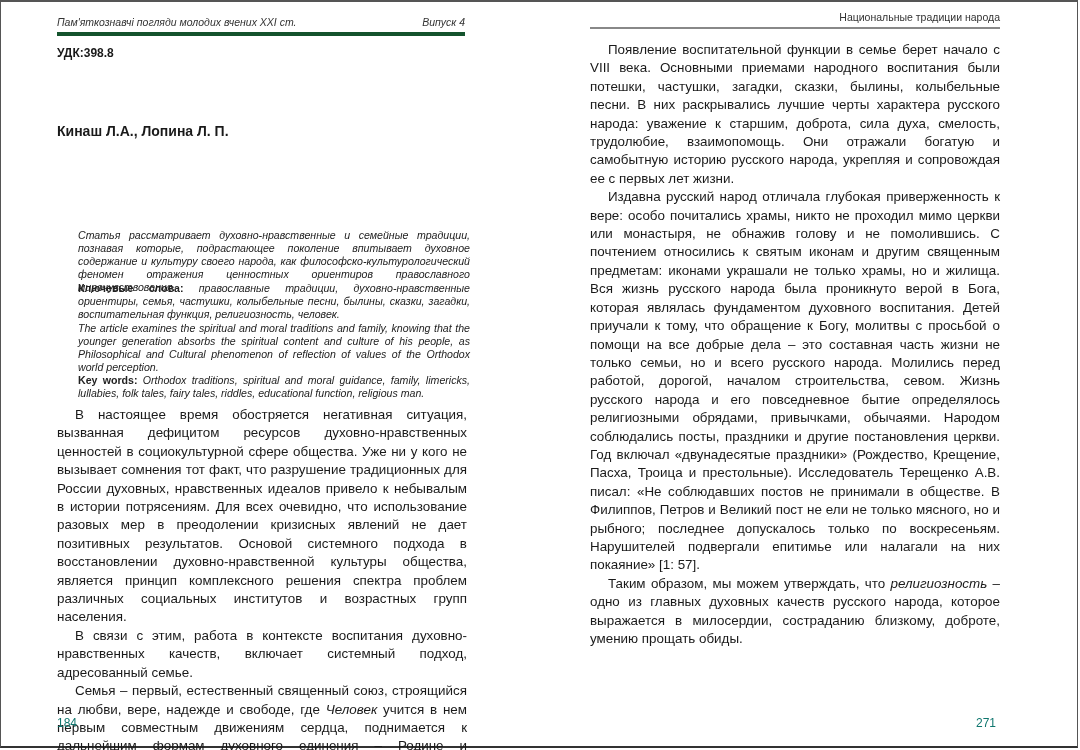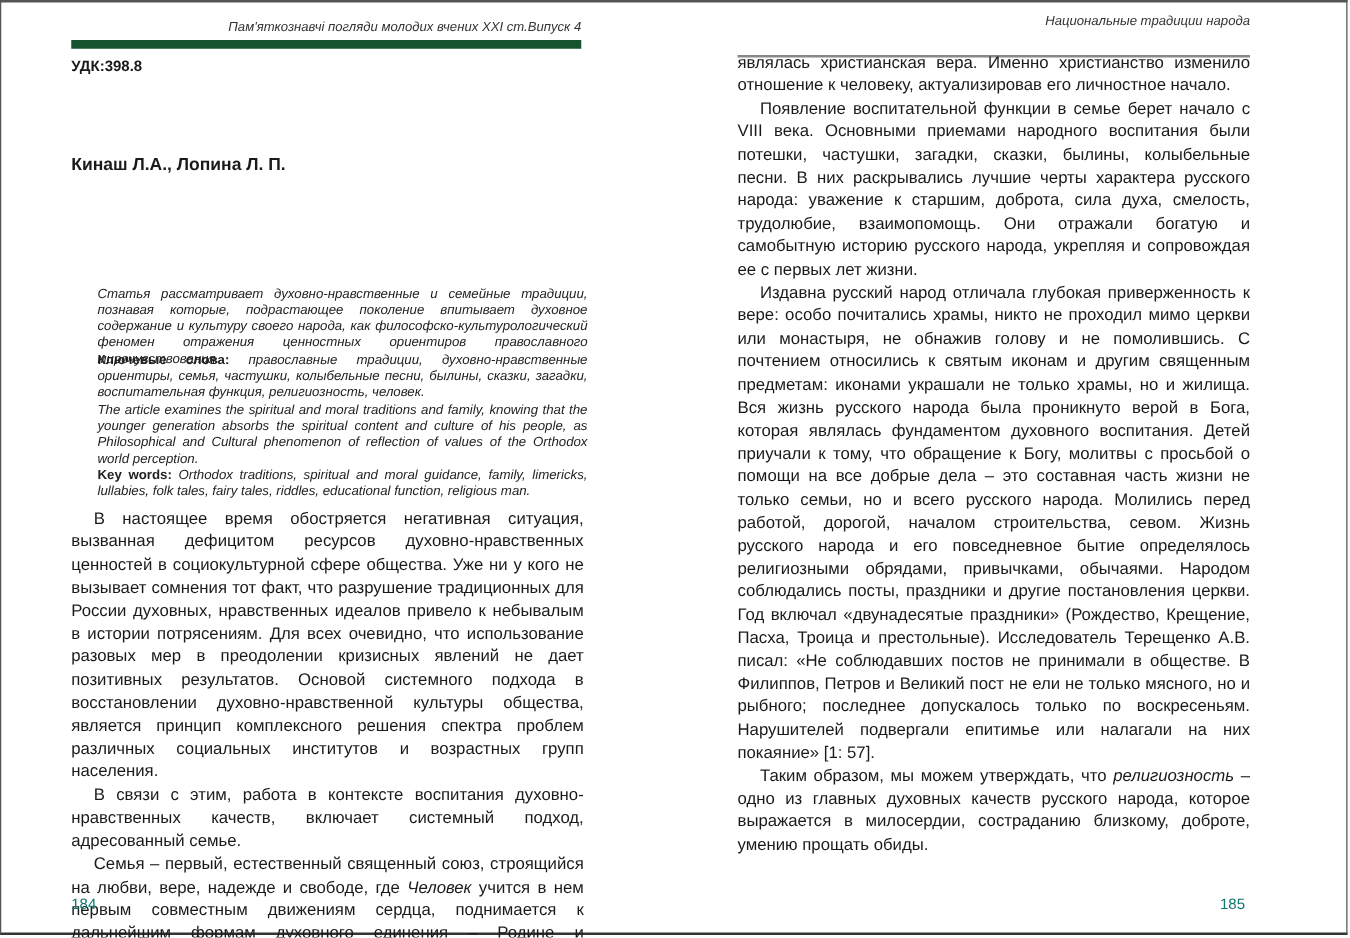--- a/index.html
+++ b/index.html
@@ -18,28 +18,28 @@
     box-sizing: border-box;
   }
   .page { position: absolute; top: 0; height: 750px; }
   .page.left { left: 0; width: 540px; }
   .page.right { left: 540px; width: 540px; }
 
   
   .rh-left {
     position: absolute; left: 57px; top: 16px; width: 408px;
     font-size: 10.5px; font-style: italic; color: #333;
-    display: flex; justify-content: flex-end;
-    border-bottom: 7px solid #14532d; padding-bottom: 4px;
+    display: flex; justify-content: space-between;
+    border-bottom: 4px solid #14532d; padding-bottom: 4px;
   }
   .rh-right {
     position: absolute; left: 50px; top: 11px; width: 410px;
-    font-size: 10.5px; font-style: italic; color: #333;
+    font-size: 10.5px; color: #333;
     text-align: right; line-height: 13px;
-    border-bottom: 2px solid #888; padding-bottom: 20px;
+    border-bottom: 2px solid #888; padding-bottom: 3px;
   }
 
   .udk { position: absolute; left: 57px; top: 46px; font-weight: bold; font-size: 12px; text-align: center; }
   .authors { position: absolute; left: 57px; top: 100px; width: 408px; text-align: left;
              font-weight: bold; font-size: 14px; margin-top: 23px; }
   .title { position: absolute; left: 57px; top: 150px; width: 430px; text-align: center;
            font-weight: bold; font-size: 16px; line-height: 19px; }
 
   .abstract { position: absolute; left: 78px; width: 392px; font-size: 10.6px;
               line-height: 13px; text-align: justify; color: #222; }
@@ -98,21 +98,20 @@
 
   <div class="page-num pn-left">184</div>
 </div>
 
 <div class="page right">
   <div class="rh-right">
     <div>Национальные традиции народа</div>
   </div>
 
   <div class="body-text right-body">
-    <p class="cont">являлась христианская вера. Именно христианство изменило отношение к человеку, актуализировав его личностное начало.</p>
     <p>Появление воспитательной функции в семье берет начало с VIII века. Основными приемами народного воспитания были потешки, частушки, загадки, сказки, былины, колыбельные песни. В них раскрывались лучшие черты характера русского народа: уважение к старшим, доброта, сила духа, смелость, трудолюбие, взаимопомощь. Они отражали богатую и самобытную историю русского народа, укрепляя и сопровождая ее с первых лет жизни.</p>
     <p>Издавна русский народ отличала глубокая приверженность к вере: особо почитались храмы, никто не проходил мимо церкви или монастыря, не обнажив голову и не помолившись. С почтением относились к святым иконам и другим священным предметам: иконами украшали не только храмы, но и жилища. Вся жизнь русского народа была проникнуто верой в Бога, которая являлась фундаментом духовного воспитания. Детей приучали к тому, что обращение к Богу, молитвы с просьбой о помощи на все добрые дела – это составная часть жизни не только семьи, но и всего русского народа. Молились перед работой, дорогой, началом строительства, севом. Жизнь русского народа и его повседневное бытие определялось религиозными обрядами, привычками, обычаями. Народом соблюдались посты, праздники и другие постановления церкви. Год включал «двунадесятые праздники» (Рождество, Крещение, Пасха, Троица и престольные). Исследователь Терещенко А.В. писал: «Не соблюдавших постов не принимали в обществе. В Филиппов, Петров и Великий пост не ели не только мясного, но и рыбного; последнее допускалось только по воскресеньям. Нарушителей подвергали епитимье или налагали на них покаяние» [1: 57].</p>
     <p><span>Таким образом, мы можем утверждать, что </span><em>религиозность</em><span> – одно из главных духовных качеств русского народа, которое выражается в милосердии, состраданию близкому, доброте, умению прощать обиды.</span></p>
 
   </div>
 
-  <div class="page-num pn-right">185</div>
+  <div class="page-num pn-right">271</div>
 </div>
 
 </body></html>

